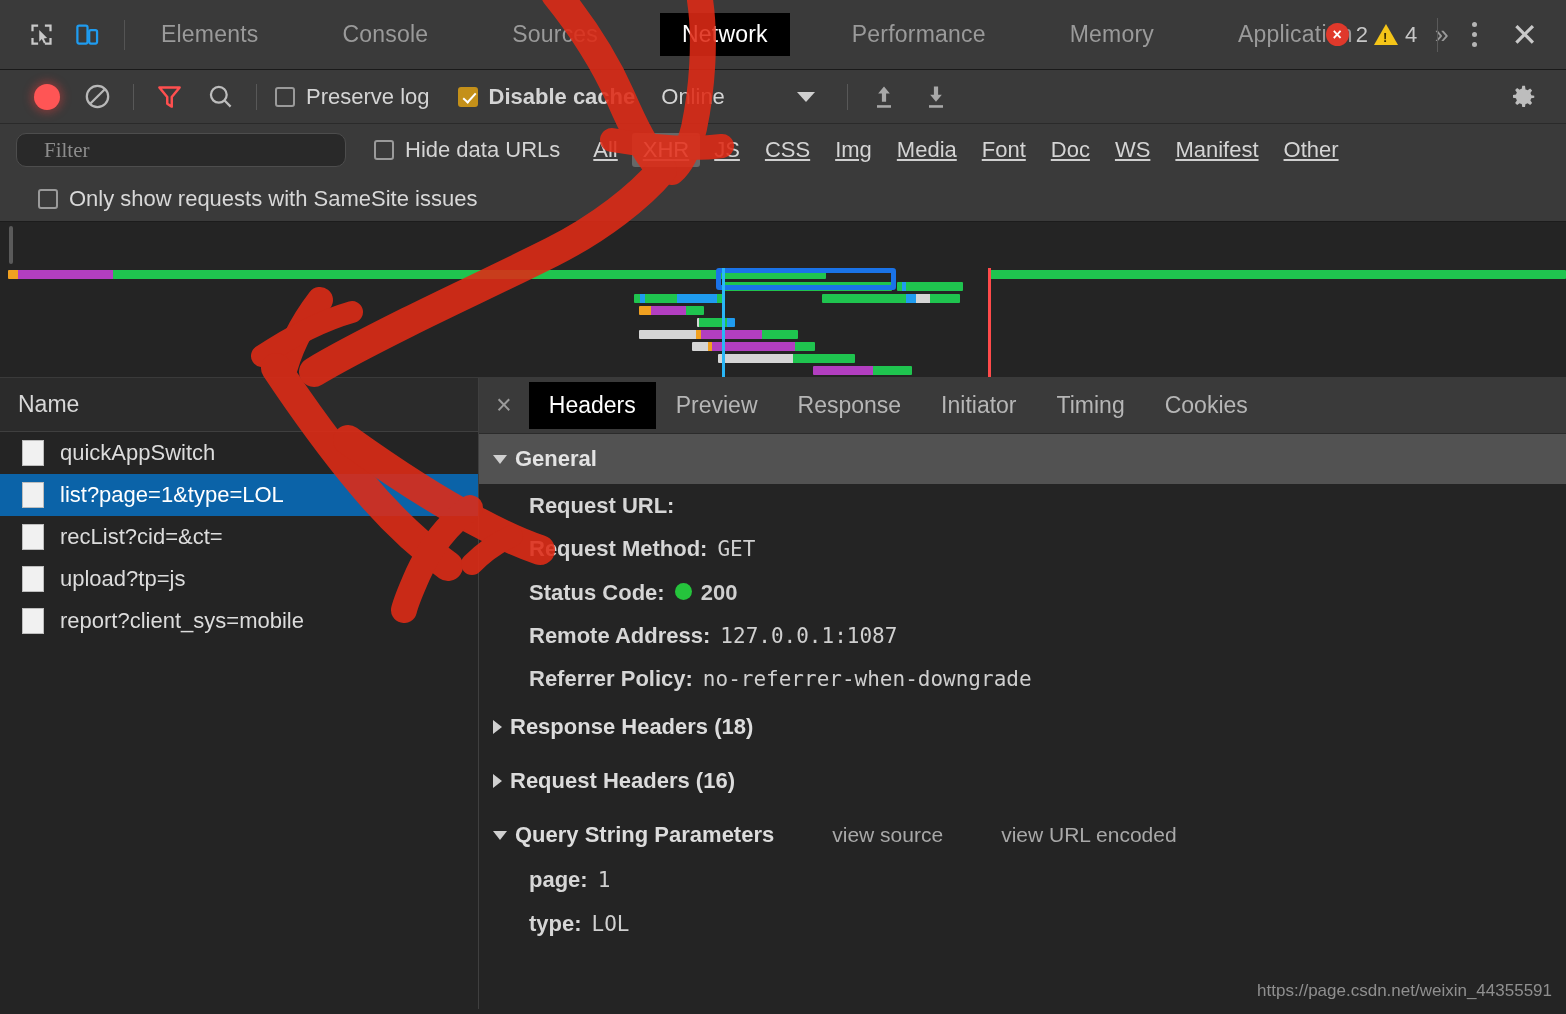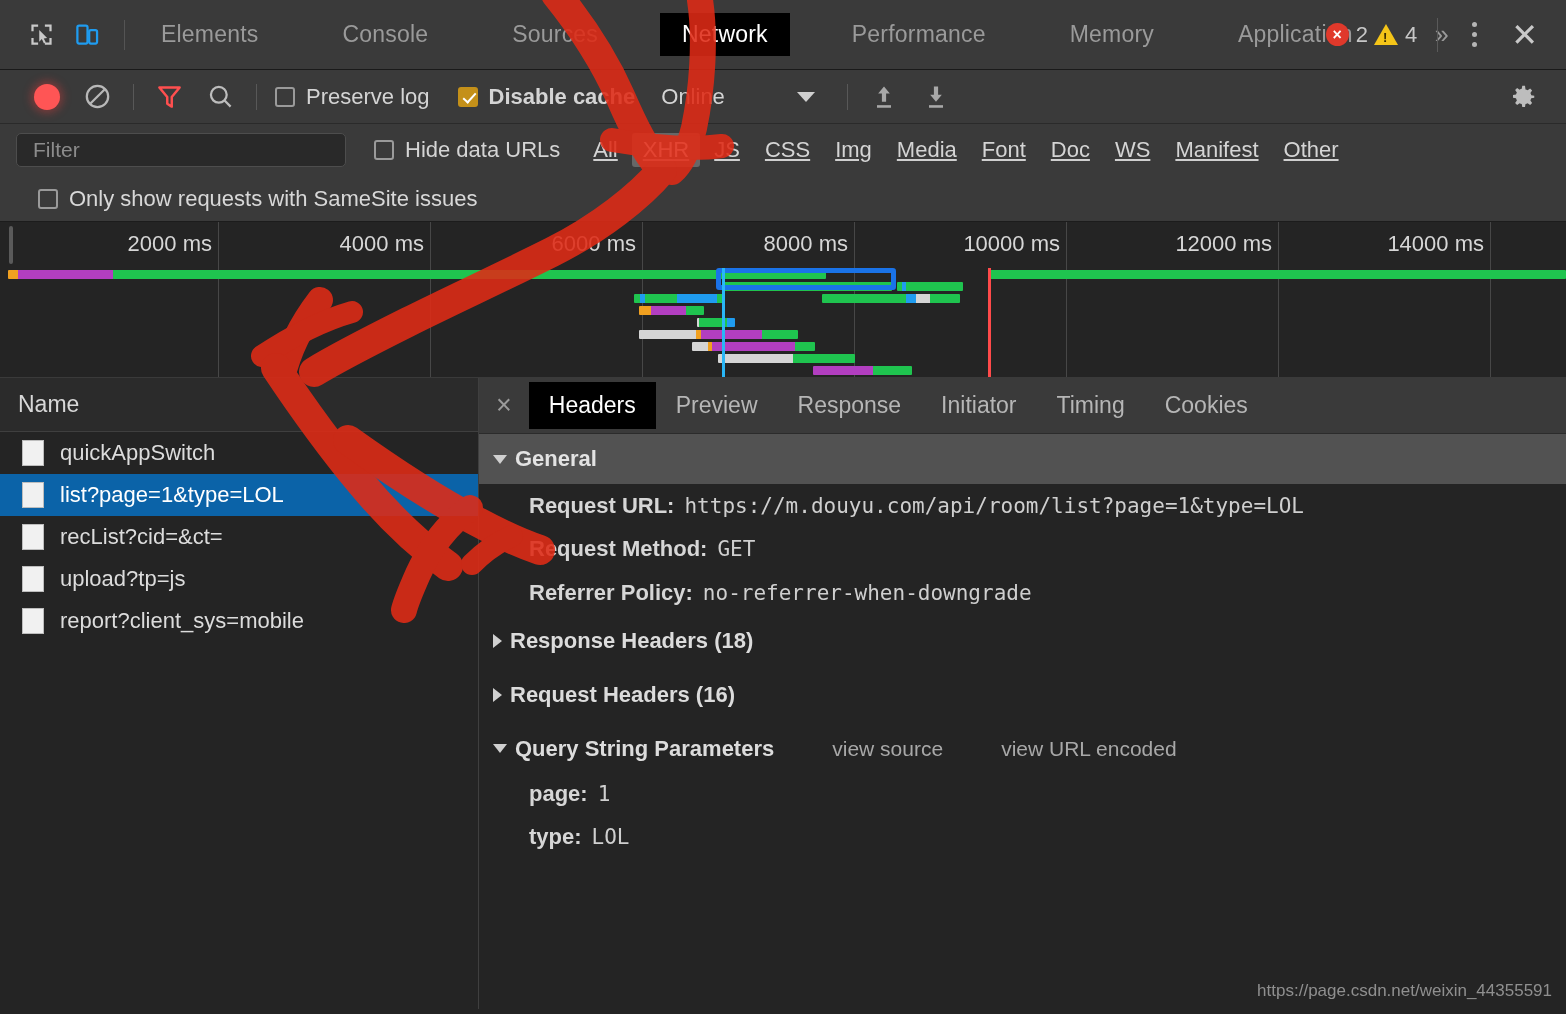--- a/index.html
+++ b/index.html
@@ -56,22 +56,22 @@
   .lbl { font-size:22px; color:#d4d4d4; margin-left:11px; white-space:nowrap; }
   .throttle { font-size:22px; color:#d4d4d4; margin-left:26px; }
   .caret-dn { width:0;height:0;border-left:9px solid transparent;border-right:9px solid transparent;border-top:10px solid #cfcfcf; margin-left:72px; }
   .gear-wrap { position:absolute; right:16px; }
 
   
   .filterrow {
     height:52px; display:flex; align-items:center; background:#3a3a3a; padding-left:16px;
   }
   .filter-input {
-    width:330px; height:34px; background:#292929; border:1px solid #4d4d4d; border-radius:5px;
-    color:#d0d0d0; font-size:21px; padding:0 16px; font-family:Liberation Sans, sans-serif;
+    width:330px; height:34px; background:#292929; border:1px solid #4d4d4d; border-radius:10px;
+    color:#d0d0d0; font-size:21px; padding:0 27px; font-family:Liberation Serif, serif;
   }
   .filter-input::placeholder { color:#8c8c8c; }
   .hidedata { display:flex; align-items:center; margin-left:28px; }
   .types { display:flex; align-items:center; margin-left:22px; gap:3px;text-decoration:underline; }
   .type {
     font-size:22px; color:#d4d4d4; padding:4px 11px; border-radius:3px; white-space:nowrap;
   }
   .type.active { background:#676767; color:#ffffff; }
   .samesite-row { height:46px; display:flex; align-items:center; background:#3a3a3a; padding-left:38px; border-bottom:1px solid #1c1c1c; }
   .samesite-row .lbl { font-size:22px; color:#d8d8d8; }
@@ -260,43 +260,20 @@
     </div>
   </div>
 
   <div class="samesite-row">
     <span class="chk"></span>
     <span class="lbl">Only show requests with SameSite issues</span>
   </div>
 
   <div class="overview">
     <div class="ov-left-edge"></div>
-    <div class="ov-ruler" id="ruler">
-        <div class="ov-tick" style="left: 218px;">
-          <span>2000 ms</span>
-        </div>
-        <div class="ov-tick" style="left: 430px;">
-          <span>4000 ms</span>
-        </div>
-        <div class="ov-tick" style="left: 642px;">
-          <span>6000 ms</span>
-        </div>
-        <div class="ov-tick" style="left: 854px;">
-          <span>8000 ms</span>
-        </div>
-        <div class="ov-tick" style="left: 1066px;">
-          <span>10000 ms</span>
-        </div>
-        <div class="ov-tick" style="left: 1278px;">
-          <span>12000 ms</span>
-        </div>
-        <div class="ov-tick" style="left: 1490px;">
-          <span>14000 ms</span>
-        </div>
-      </div>
     <div class="wf" id="wf">
         <div class="bar" style="left: 8px; top: 2px;">
           <span style="background: rgb(240, 160, 32); width: 10px;"></span>
           <span style="background: rgb(178, 62, 192); width: 95px;"></span>
           <span style="background: rgb(31, 196, 79); width: 713px;"></span>
         </div>
         <div class="bar" style="left: 988px; top: 2px;">
           <span style="background: rgb(31, 196, 79); width: 578px;"></span>
         </div>
         <div class="bar" style="left: 723px; top: 14px;">
@@ -396,25 +373,33 @@
       </div>
 
       <div class="section-head">
         <span class="tri down"></span>
         <span>General</span>
       </div>
 
       <div id="generalitems">
           <div class="kv">
             <span class="k">Request URL:</span>
-            <span class="v">https://m.douyu.com/api/room/list?page=1&amp;type=LOL</span>
           </div>
           <div class="kv">
             <span class="k">Request Method:</span>
             <span class="v">GET</span>
+          </div>
+          <div class="kv">
+            <span class="k">Status Code:</span>
+            <span class="status-dot"></span>
+            <span class="v" style="margin-left: 0px; font-weight: bold; font-family: &quot;Liberation Sans&quot;, sans-serif; font-size: 22px;">200</span>
+          </div>
+          <div class="kv">
+            <span class="k">Remote Address:</span>
+            <span class="v">127.0.0.1:1087</span>
           </div>
           <div class="kv">
             <span class="k">Referrer Policy:</span>
             <span class="v">no-referrer-when-downgrade</span>
           </div>
         </div>
 
       <div class="collapsed-head">
         <span class="tri right"></span>
         <span>Response Headers (18)</span>

